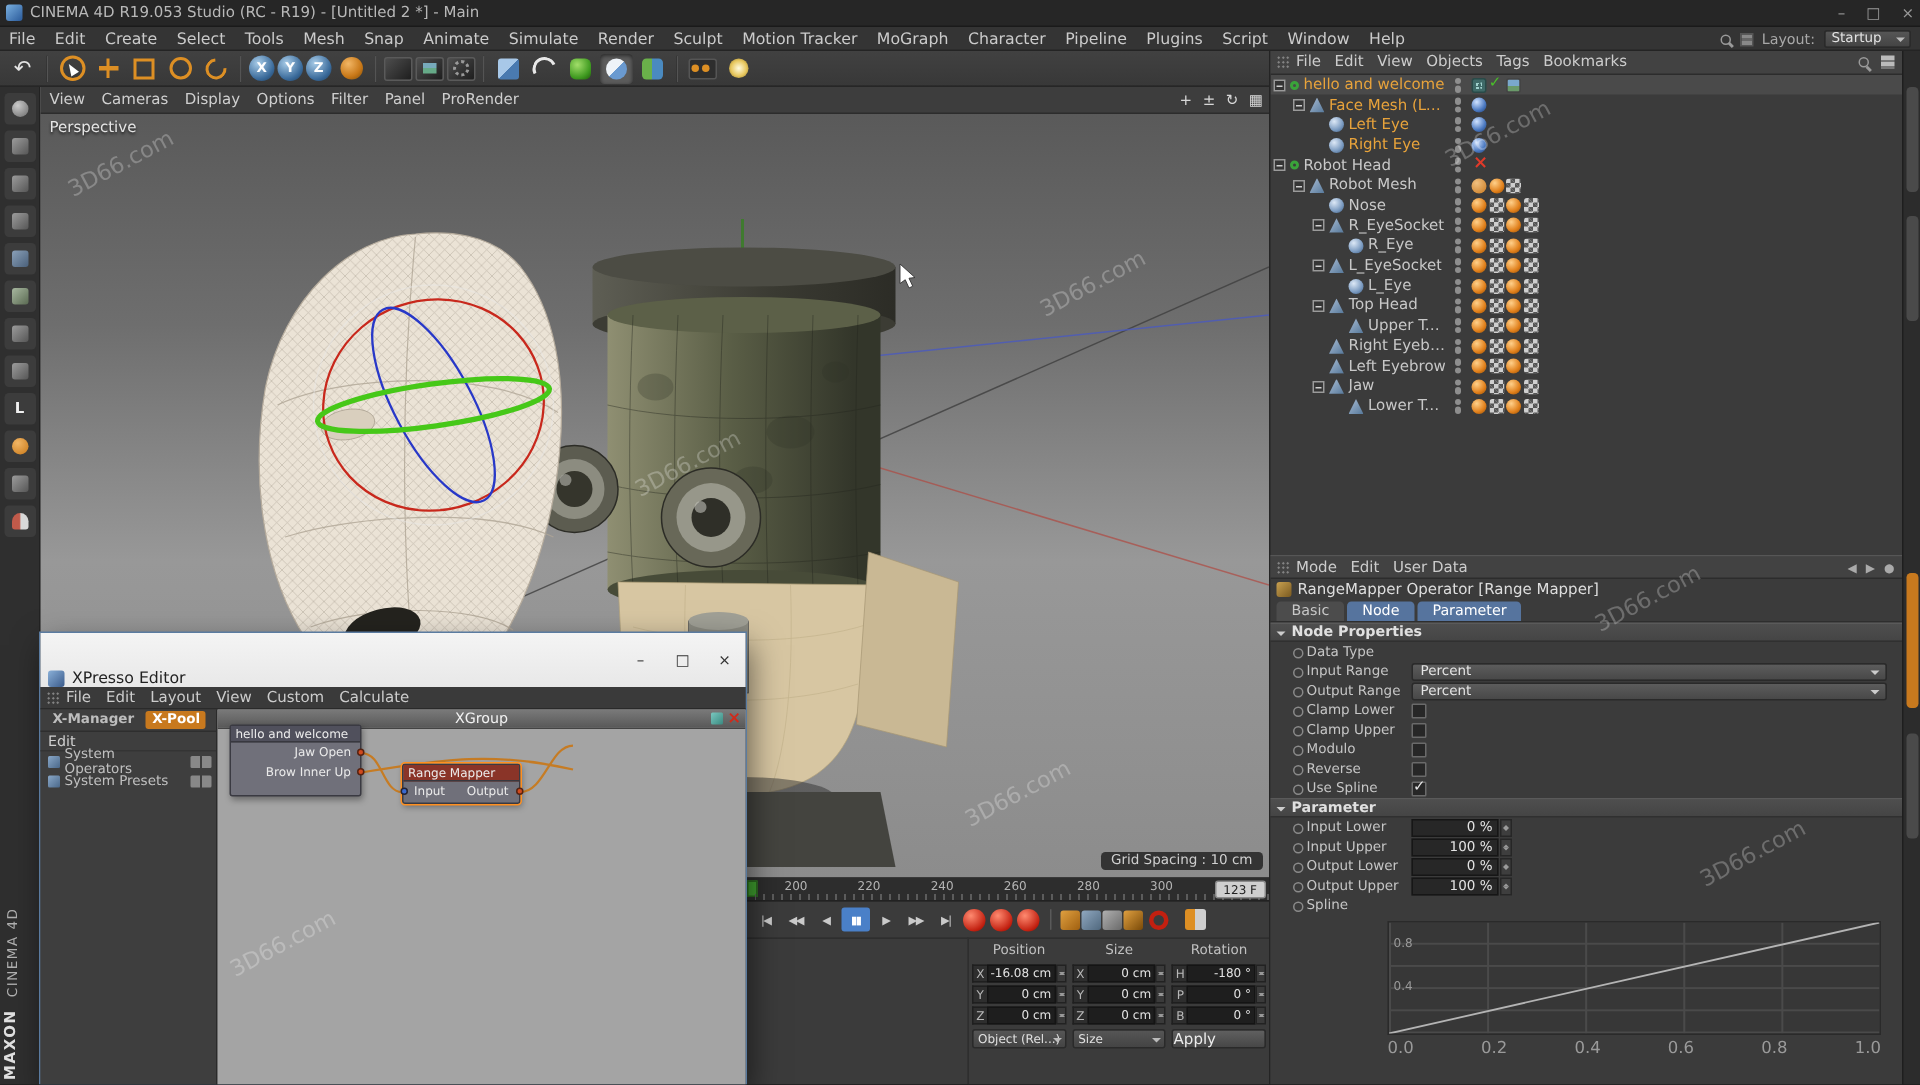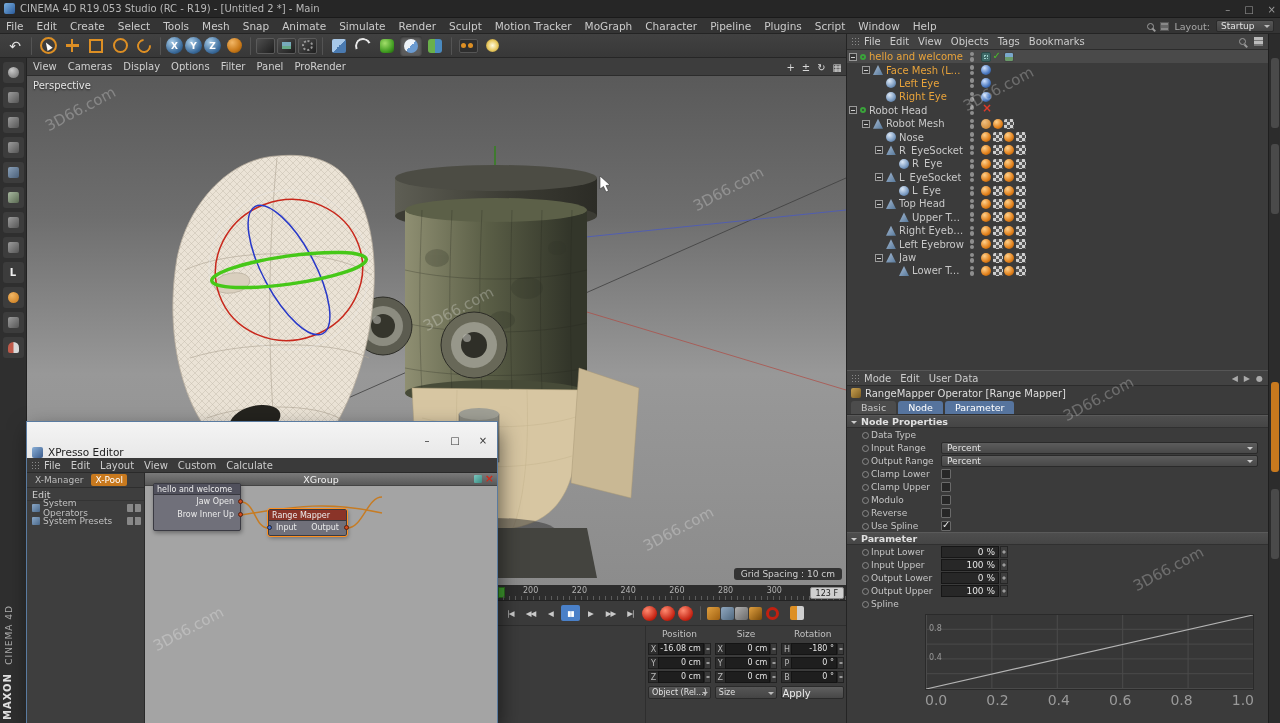--- a/index.html
+++ b/index.html
@@ -199,39 +199,39 @@
   .am-value{width:58px;height:12px;background:#272727;border:1px solid #161616;color:#e4e4e4;text-align:right;
        padding-right:3px;line-height:11px;}
   .am-spin{width:8px;height:12px;background:#3e3e3e;border:1px solid #262626;margin-left:1px;position:relative;}
   .am-spin::before{content:"";position:absolute;left:1px;top:1px;border:2.5px solid transparent;border-bottom-color:#9a9a9a;}
   .am-spin::after{content:"";position:absolute;left:1px;bottom:1px;border:2.5px solid transparent;border-top-color:#9a9a9a;}
   .spline-graph{margin:4px 14px 0 78px;height:76px;background:#373737;border:1px solid #2a2a2a;position:relative;
        background-image:linear-gradient(90deg,#4a4a4a 1px,transparent 1px),linear-gradient(0deg,#4a4a4a 1px,transparent 1px);
        background-size:20% 20%;}
   .spline-graph svg{position:absolute;inset:0;width:100%;height:100%;}
   .ylab{position:absolute;left:3px;font-size:8px;color:#9a9a9a;}
-  .xlabels{margin:2px 14px 0 78px;display:flex;justify-content:space-between;font-size:14px;color:#9a9a9a;}
+  .xlabels{margin:2px 14px 0 78px;display:flex;justify-content:space-between;font-size:11px;color:#9a9a9a;}
 
   
   .edge-strip{position:absolute;left:1268px;top:34px;width:12px;height:689px;background:#2c2c2c;border-left:1px solid #1e1e1e;}
   .edge-tab{position:absolute;left:2px;width:8px;border-radius:3px;background:#4a4a4a;}
   .edge-tab.orange{background:#c8791e;}
 
   
   .xp-window{position:absolute;left:27px;top:422px;width:470px;height:301px;background:#3f3f3f;z-index:20;
        box-shadow:0 0 0 1px #5a7ba0,3px 8px 20px rgba(0,0,0,.55);}
   .xp-title{height:36px;background:linear-gradient(#f4f4f4,#e8e8e8);display:flex;align-items:flex-end;color:#222;font-size:10.5px;}
   .xp-app-icon{width:11px;height:11px;margin:0 5px 0 5px;border-radius:2px;background:linear-gradient(135deg,#8ab0d8,#3a5a8a);}
   .xp-controls{margin-left:auto;display:flex;height:100%;}
   .xp-controls span{width:28px;display:flex;align-items:center;justify-content:center;font-size:10px;color:#333;}
   .xp-menu{height:15px;background:#3a3a3a;border-bottom:1px solid #2a2a2a;display:flex;align-items:center;font-size:10px;color:#ccc;}
   .xp-menu .mi{margin-right:10px;}
   .xp-body{display:flex;height:267px;}
   .xp-side{width:118px;flex:none;background:#3e3e3e;border-right:1px solid #2a2a2a;font-size:9px;}
-  .xp-tabs{display:flex;align-items:center;height:15px;gap:4px;padding-left:4px;border-bottom:1px solid #2e2e2e;}
+  .xp-tabs{display:flex;align-items:center;height:15px;gap:4px;padding-left:4px;border-bottom:1px solid #2e2e2e;font-weight:bold;}
   .xp-tab{color:#bdbdbd;font-size:9px;padding:1px 4px;border-radius:2px;}
   .xp-tab.active{background:#c8791e;color:#fff;}
   .xp-edit{height:13px;line-height:13px;padding-left:5px;color:#cfcfcf;font-size:9.5px;border-bottom:1px solid #343434;}
   .xp-item{display:flex;align-items:center;height:13px;padding-left:5px;color:#c0c0c0;gap:3px;}
   .xp-item-icon{width:8px;height:8px;flex:none;background:linear-gradient(135deg,#8aa8c8,#4a688a);border-radius:1px;}
   .xp-item-badge{margin-left:auto;margin-right:3px;width:14px;height:8px;flex:none;
        background:linear-gradient(90deg,#888 45%,#3e3e3e 45% 55%,#888 55%);border-radius:1px;}
   .xp-canvas{flex:1;position:relative;background:#a4a4a4;overflow:hidden;}
   .xg-bar{position:absolute;left:0;top:0;right:0;height:13px;background:linear-gradient(#7a7a7a,#595959);
        border-bottom:1px solid #444;display:flex;align-items:center;justify-content:center;color:#f2f2f2;font-size:9.5px;}

